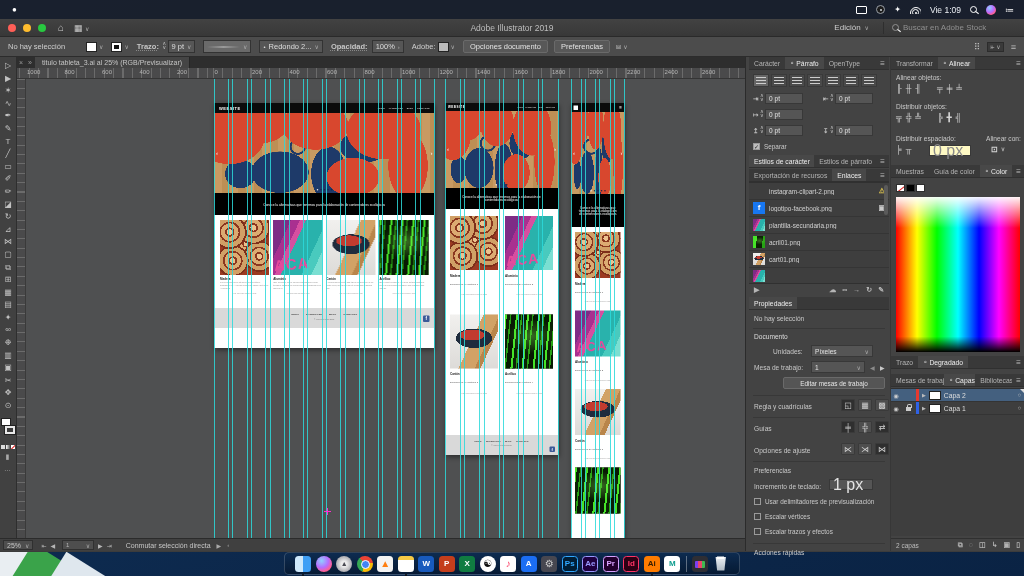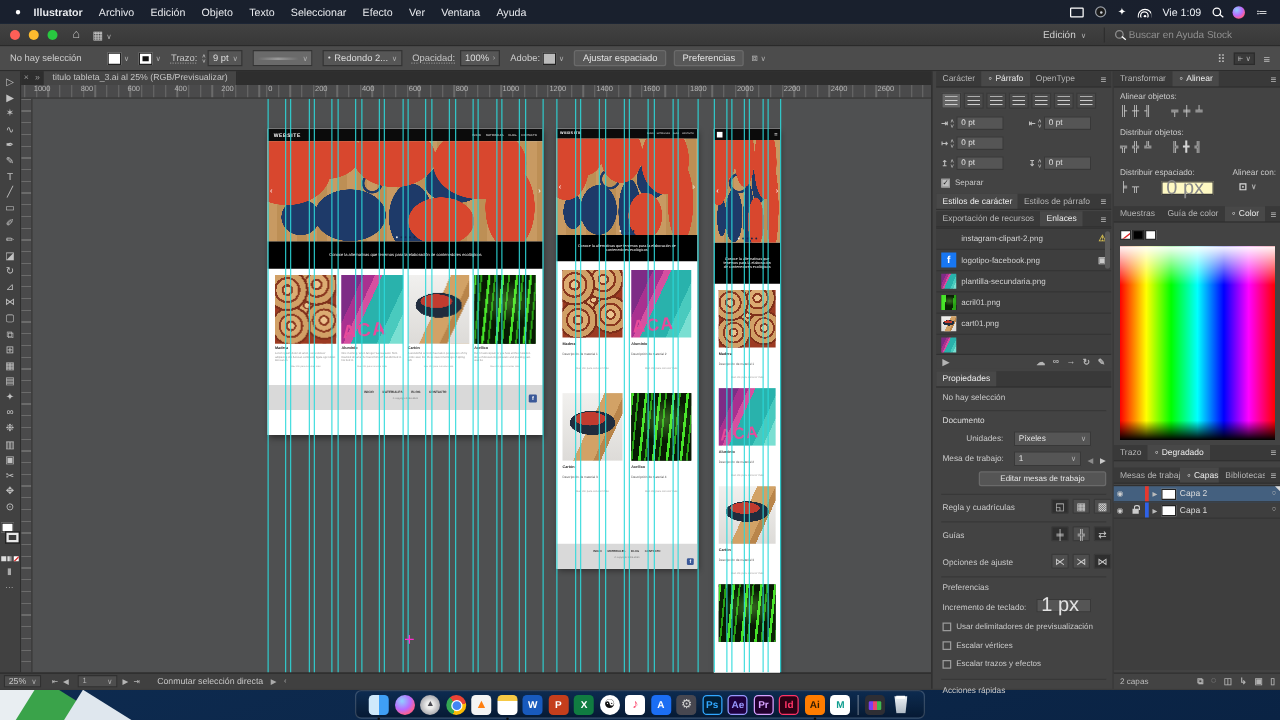--- a/index.html
+++ b/index.html
@@ -37,21 +37,21 @@
   .tb-ws{position:absolute;right:155px;display:flex;gap:4px;align-items:center;color:#cfcfcf;z-index:2;}
   .tb-search{position:absolute;right:6px;width:135px;display:flex;gap:4px;align-items:center;color:#909090;z-index:2;border-left:1px solid #2e2e2e;padding-left:8px;height:12px;}
   .chev{font-size:6px;color:#aaa;}
   
   .ctrlbar{position:absolute;left:0;top:18px;width:100%;height:20px;background:#4c4c4c;border-bottom:1px solid #2c2c2c;display:flex;align-items:center;color:#cfcfcf;font-size:7.5px;}
   .cb-sel{margin-left:8px;width:78px;}
   .swatch{width:11px;height:10px;border:1px solid #222;background:#fff;display:inline-block;}
   .swatch.stroke{background:#fff;position:relative;}
   .swatch.stroke::after{content:"";position:absolute;inset:2px;background:#111;}
   .cb-group{display:flex;align-items:center;gap:2px;margin-right:8px;}
-  .cb-lbl{text-decoration:underline dotted #888;margin-right:2px;color:#c7c7c7;}
+  .cb-lbl{text-decoration:underline dotted #888;margin-right:2px;color:#c7c7c7;font-weight:bold;}
   .cb-box{background:#565656;border:1px solid #333;height:13px;display:flex;align-items:center;padding:0 3px;gap:3px;color:#ddd;}
   .cb-box.dis{background:#6a6a6a;color:#999;width:48px;}
   .spin{display:inline-flex;flex-direction:column;font-size:4.5px;line-height:3.5px;color:#bbb;}
   .cb-btn{background:#585858;border:1px solid #6a6a6a;border-radius:2px;height:13px;display:flex;align-items:center;padding:0 6px;color:#e2e2e2;margin-right:6px;}
   .cb-right{margin-left:auto;display:flex;align-items:center;gap:7px;padding-right:8px;color:#bdbdbd;font-size:9px;}
   
   .main{position:absolute;left:0;top:38px;bottom:1px;width:100%;}
   .tools{position:absolute;left:0;top:0;bottom:13px;width:17px;background:#414141;border-right:1px solid #2e2e2e;display:flex;flex-direction:column;align-items:center;padding-top:3px;}
   .tool{width:15px;height:12.6px;font-size:8px;line-height:12px;color:#c2c2c2;text-align:center;}
   .fsblock{position:relative;width:16px;height:26px;margin-top:4px;}
@@ -219,32 +219,20 @@
 
 <div class="screen">
   <div class="wpcorner">
       <i class="w1"></i>
       <i class="w2"></i>
       <i class="w3"></i>
     </div>
 
   <div class="menubar">
     <span class="mb-apple">●</span>
-    <span id="mbitems" style="display:flex">
-        <span class="mb-item bold">Illustrator</span>
-        <span class="mb-item">Archivo</span>
-        <span class="mb-item">Edición</span>
-        <span class="mb-item">Objeto</span>
-        <span class="mb-item">Texto</span>
-        <span class="mb-item">Seleccionar</span>
-        <span class="mb-item">Efecto</span>
-        <span class="mb-item">Ver</span>
-        <span class="mb-item">Ventana</span>
-        <span class="mb-item">Ayuda</span>
-      </span>
     <span class="mb-right">
       <span class="mi-display"></span>
       <span class="mi-cam"></span>
       <span class="mi-fan">✦</span>
       <span class="wifi">
           <i class="w1"></i>
           <i class="w2"></i>
           <i class="w3"></i>
         </span>
       <span class="mb-clock">Vie 1:09</span>
@@ -254,27 +242,28 @@
     </span>
   </div>
 
   <div class="appwin">
     <div class="titlebar">
       <span class="tl r"></span>
       <span class="tl y"></span>
       <span class="tl g"></span>
       <span class="tb-home">⌂</span>
       <span class="tb-grid">▦ <span class="chev">∨</span></span>
+      <span class="tb-title">Adobe Illustrator 2019</span>
       <span class="tb-ws">
           <span>Edición</span>
           <span class="chev">∨</span>
         </span>
       <span class="tb-search">
           <span class="mag" style="border-color:#909090"></span>
-          <span>Buscar en Ayuda Stock</span>
+          <span>Buscar en Adobe Stock</span>
         </span>
     </div>
 
     <div class="ctrlbar">
       <span class="cb-sel">No hay selección</span>
       <span class="cb-group">
           <span class="swatch"></span>
           <span class="chev">∨</span>
         </span>
       <span class="cb-group">
@@ -310,21 +299,21 @@
           <span class="cb-box">
             <span>100%</span>
             <span class="chev">›</span>
           </span>
         </span>
       <span class="cb-group">
           <span>Adobe:</span>
           <span class="swatch" style="background:#bbb"></span>
           <span class="chev">∨</span>
         </span>
-      <span class="cb-btn">Ajustar espaciado</span>
+      <span class="cb-btn">Opciones documento</span>
       <span class="cb-btn">Preferencias</span>
       <span style="font-size:8px;color:#bbb">⧈ <span class="chev">∨</span></span>
       <span class="cb-right">
         <span>⠿</span>
         <span style="background:#3a3a3a;border:1px solid #2c2c2c;padding:0 2px;font-size:7px">⫦ <span class="chev">∨</span></span>
         <span>≡</span>
       </span>
     </div>
 
     <div class="main">

